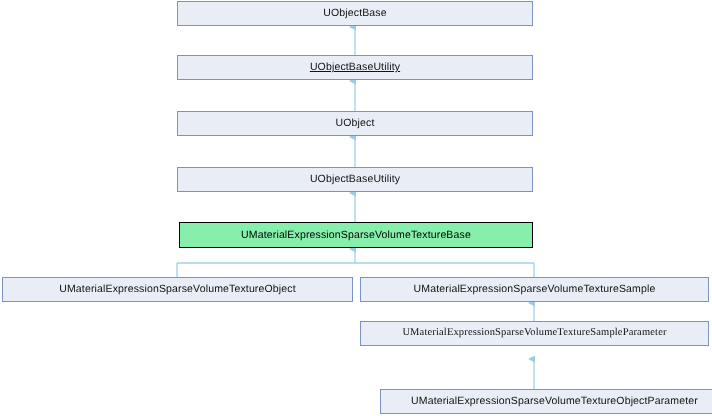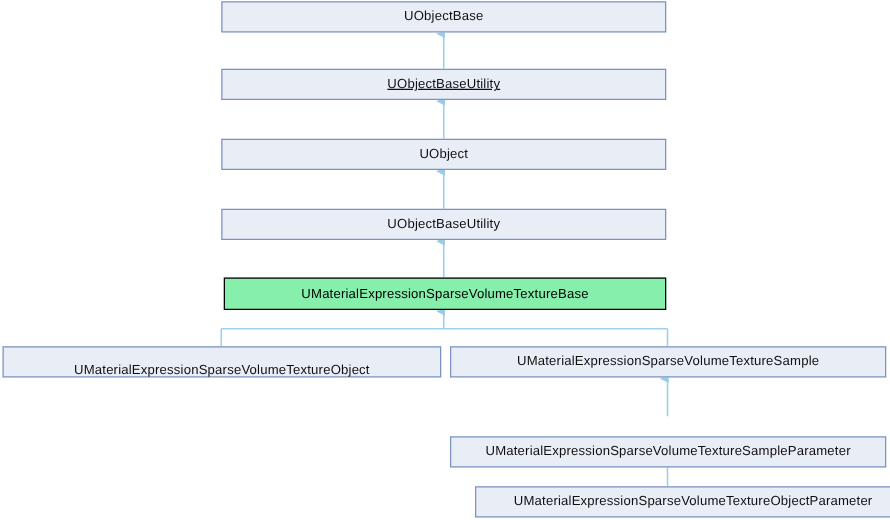--- a/index.html
+++ b/index.html
@@ -95,29 +95,29 @@
   </div>
 
   <div class="node" style="left:177px; top:167px; width:356px; height:25px;">
     <span class="node-label">UObjectBaseUtility</span>
   </div>
 
   <div class="node current" style="left:179px; top:222px; width:354px; height:26px;">
     <span class="node-label">UMaterialExpressionSparseVolumeTextureBase</span>
   </div>
 
-  <div class="node" style="left:2px; top:277px; width:351px; height:25px;align-items:flex-end;">
+  <div class="node" style="left:2px; top:277px; width:351px; height:25px;">
     <span class="node-label">UMaterialExpressionSparseVolumeTextureObject</span>
   </div>
 
   <div class="node" style="left:360px; top:277px; width:349px; height:25px;">
     <span class="node-label">UMaterialExpressionSparseVolumeTextureSample</span>
   </div>
 
-  <div class="node" style="left:360px; top:349px; width:349px; height:25px;">
+  <div class="node" style="left:360px; top:321px; width:349px; height:25px;font-family:Liberation Serif, serif;">
     <span class="node-label">UMaterialExpressionSparseVolumeTextureSampleParameter</span>
   </div>
 
   <div class="node" style="left:380px; top:389px; width:349px; height:25px;">
     <span class="node-label">UMaterialExpressionSparseVolumeTextureObjectParameter</span>
   </div>
 
 </div>
 
 </body></html>

